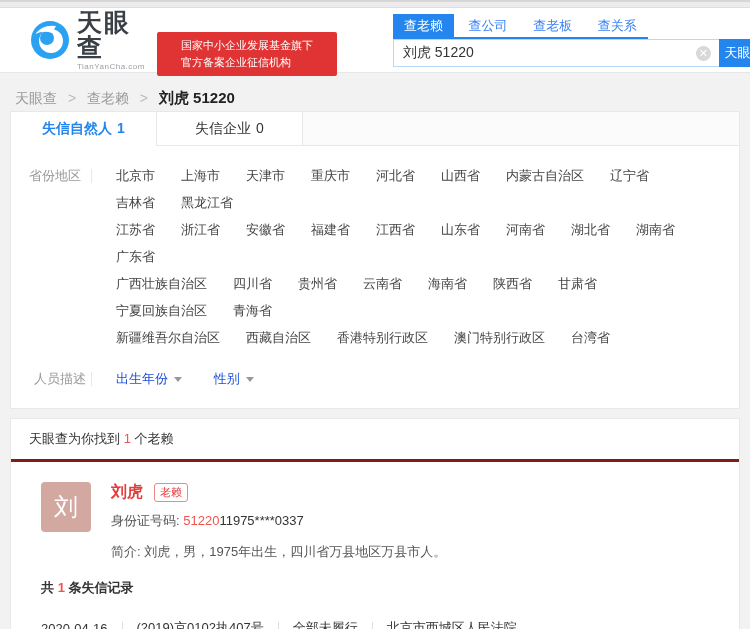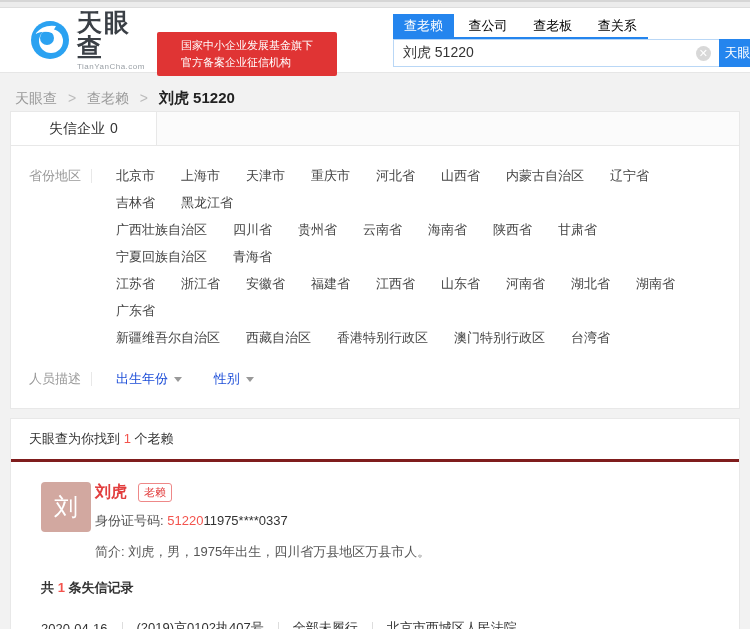--- a/index.html
+++ b/index.html
@@ -14,21 +14,21 @@
     display:flex; align-items:center; padding-left:30px; }
   .logo { display:flex; align-items:center; cursor:pointer; }
   .logo svg { display:block; }
   .logo-text { margin-left:7px; display:flex; flex-direction:column; line-height:1; }
   .logo-title { font-size:25px; font-weight:bold; color:#3a3f45; letter-spacing:2px; }
   .logo-sub { font-size:8px; color:#9aa0a6; margin-top:3px; letter-spacing:.5px; }
   .cert-badge { margin-left:12px; background:#e03434; color:#fff; font-size:11px;
     line-height:17px; padding:5px 24px; border-radius:2px; white-space:nowrap;margin-top:28px; }
   .search-area { margin-left:56px; }
   .nav-tabs { display:inline-block; border-bottom:2px solid #2485ee; font-size:13px; }
-  .nav-tabs .tab { display:inline-block; padding:3px 11px 2px; color:#000000; cursor:pointer; }
+  .nav-tabs .tab { display:inline-block; padding:3px 11px 2px; color:#3b82f6; cursor:pointer; }
   .nav-tabs .tab.active { background:#2485ee; color:#fff; }
   .search-row { display:flex; margin-top:0; }
   .search-box { position:relative; width:326px; }
   .search-box input { width:100%; height:28px; border:1px solid #b9d7f6; border-right:none;
     padding:0 30px 0 9px; font-size:14px; color:#333; outline:none;
     font-family:"Liberation Sans","DejaVu Sans",sans-serif; }
   .clear { position:absolute; right:8px; top:7px; width:15px; height:15px; border-radius:50%;
     background:#d8d8d8; color:#fff; font-size:11px; line-height:15px; text-align:center; cursor:pointer; }
   .search-btn { width:63px; height:28px; background:#2485ee; color:#fff; border:none;
     font-size:13px; cursor:pointer; font-family:"Liberation Sans","DejaVu Sans",sans-serif; }
@@ -51,34 +51,34 @@
   .rtab .cnt { margin-left:5px; }
 
   
   .filters { padding:16px 18px 16px 18px; }
   .filter-row { display:flex; font-size:13px; }
   .flabel { color:#999; width:62px; flex:none; line-height:27px; }
   .vdiv { width:1px; background:#e8e8e8; height:14px; margin:7px 0 0 0; flex:none; }
   .flinks { margin-left:24px; }
   .frow { line-height:27px; }
   .plink { color:#444; margin-right:26px; cursor:pointer; white-space:nowrap; }
-  .filter-row.person { margin-top:14px; }
+  .filter-row.person { margin-top:14px;text-align:center; }
   .dropdown { color:#1d4ed8; margin-right:28px; cursor:pointer; line-height:27px; display:inline-block; }
   .caret { display:inline-block; width:0; height:0; border-left:4px solid transparent;
     border-right:4px solid transparent; border-top:5px solid #999; margin-left:6px; vertical-align:middle; }
 
   
   .results-panel { margin-top:9px; }
   .results-header { padding:11px 18px; font-size:13px; color:#333; border-bottom:3px solid #7f1d1d; }
   .red { color:#f3534d; }
   .card { padding:20px 30px 22px; }
   .card-top { display:flex; }
   .avatar { width:50px; height:50px; background:#d2a8a0; border-radius:4px; color:#fff;
     font-size:24px; text-align:center; line-height:50px; flex:none; }
-  .info { margin-left:4px; font-size:13px; }
+  .info { margin-left:20px; font-size:13px; }
   .name-row { display:flex; align-items:center; }
   .pname { color:#e23e3e; font-size:16px; font-weight:bold; text-decoration:none; cursor:pointer; }
   .badge { margin-left:11px; color:#e23e3e; border:1px solid #e88; border-radius:3px;
     font-size:11px; padding:1px 5px; font-weight:normal; }
   .id-row { margin-top:9px; color:#555; }
   .idhl { color:#f3534d; }
   .id-rest { color:#333;text-align:center; }
   .intro-row { margin-top:13px; color:#555; }
   .rec-count { margin-top:18px; font-size:13px; font-weight:bold; color:#333; }
   .record-row { margin-top:22px; font-size:13px; color:#333; display:flex; align-items:center; cursor:pointer; }
@@ -128,32 +128,35 @@
 <div class="breadcrumb">
   <a>天眼查</a>
   <span class="sep">&gt;</span>
   <a>查老赖</a>
   <span class="sep">&gt;</span>
   <span class="current">刘虎 51220</span>
 </div>
 
 <section class="panel filter-panel">
   <div class="result-tabs">
+    <div class="rtab active">
+      <span>失信自然人</span><span class="cnt">1</span>
+    </div>
     <div class="rtab">
       <span>失信企业</span><span class="cnt">0</span>
     </div>
   </div>
   <div class="filters">
     <div class="filter-row">
       <span class="flabel">省份地区</span>
       <span class="vdiv"></span>
       <div class="flinks">
         <div class="frow"><a class="plink">北京市</a><a class="plink">上海市</a><a class="plink">天津市</a><a class="plink">重庆市</a><a class="plink">河北省</a><a class="plink">山西省</a><a class="plink">内蒙古自治区</a><a class="plink">辽宁省</a><a class="plink">吉林省</a><a class="plink">黑龙江省</a></div>
+        <div class="frow"><a class="plink">江苏省</a><a class="plink">浙江省</a><a class="plink">安徽省</a><a class="plink">福建省</a><a class="plink">江西省</a><a class="plink">山东省</a><a class="plink">河南省</a><a class="plink">湖北省</a><a class="plink">湖南省</a><a class="plink">广东省</a></div>
         <div class="frow"><a class="plink">广西壮族自治区</a><a class="plink">四川省</a><a class="plink">贵州省</a><a class="plink">云南省</a><a class="plink">海南省</a><a class="plink">陕西省</a><a class="plink">甘肃省</a><a class="plink">宁夏回族自治区</a><a class="plink">青海省</a></div>
-        <div class="frow"><a class="plink">江苏省</a><a class="plink">浙江省</a><a class="plink">安徽省</a><a class="plink">福建省</a><a class="plink">江西省</a><a class="plink">山东省</a><a class="plink">河南省</a><a class="plink">湖北省</a><a class="plink">湖南省</a><a class="plink">广东省</a></div>
         <div class="frow"><a class="plink">新疆维吾尔自治区</a><a class="plink">西藏自治区</a><a class="plink">香港特别行政区</a><a class="plink">澳门特别行政区</a><a class="plink">台湾省</a></div>
       </div>
     </div>
     <div class="filter-row person">
       <span class="flabel">人员描述</span>
       <span class="vdiv"></span>
       <div class="flinks">
         <span class="dropdown"><span>出生年份</span><i class="caret"></i></span>
         <span class="dropdown"><span>性别</span><i class="caret"></i></span>
       </div>

